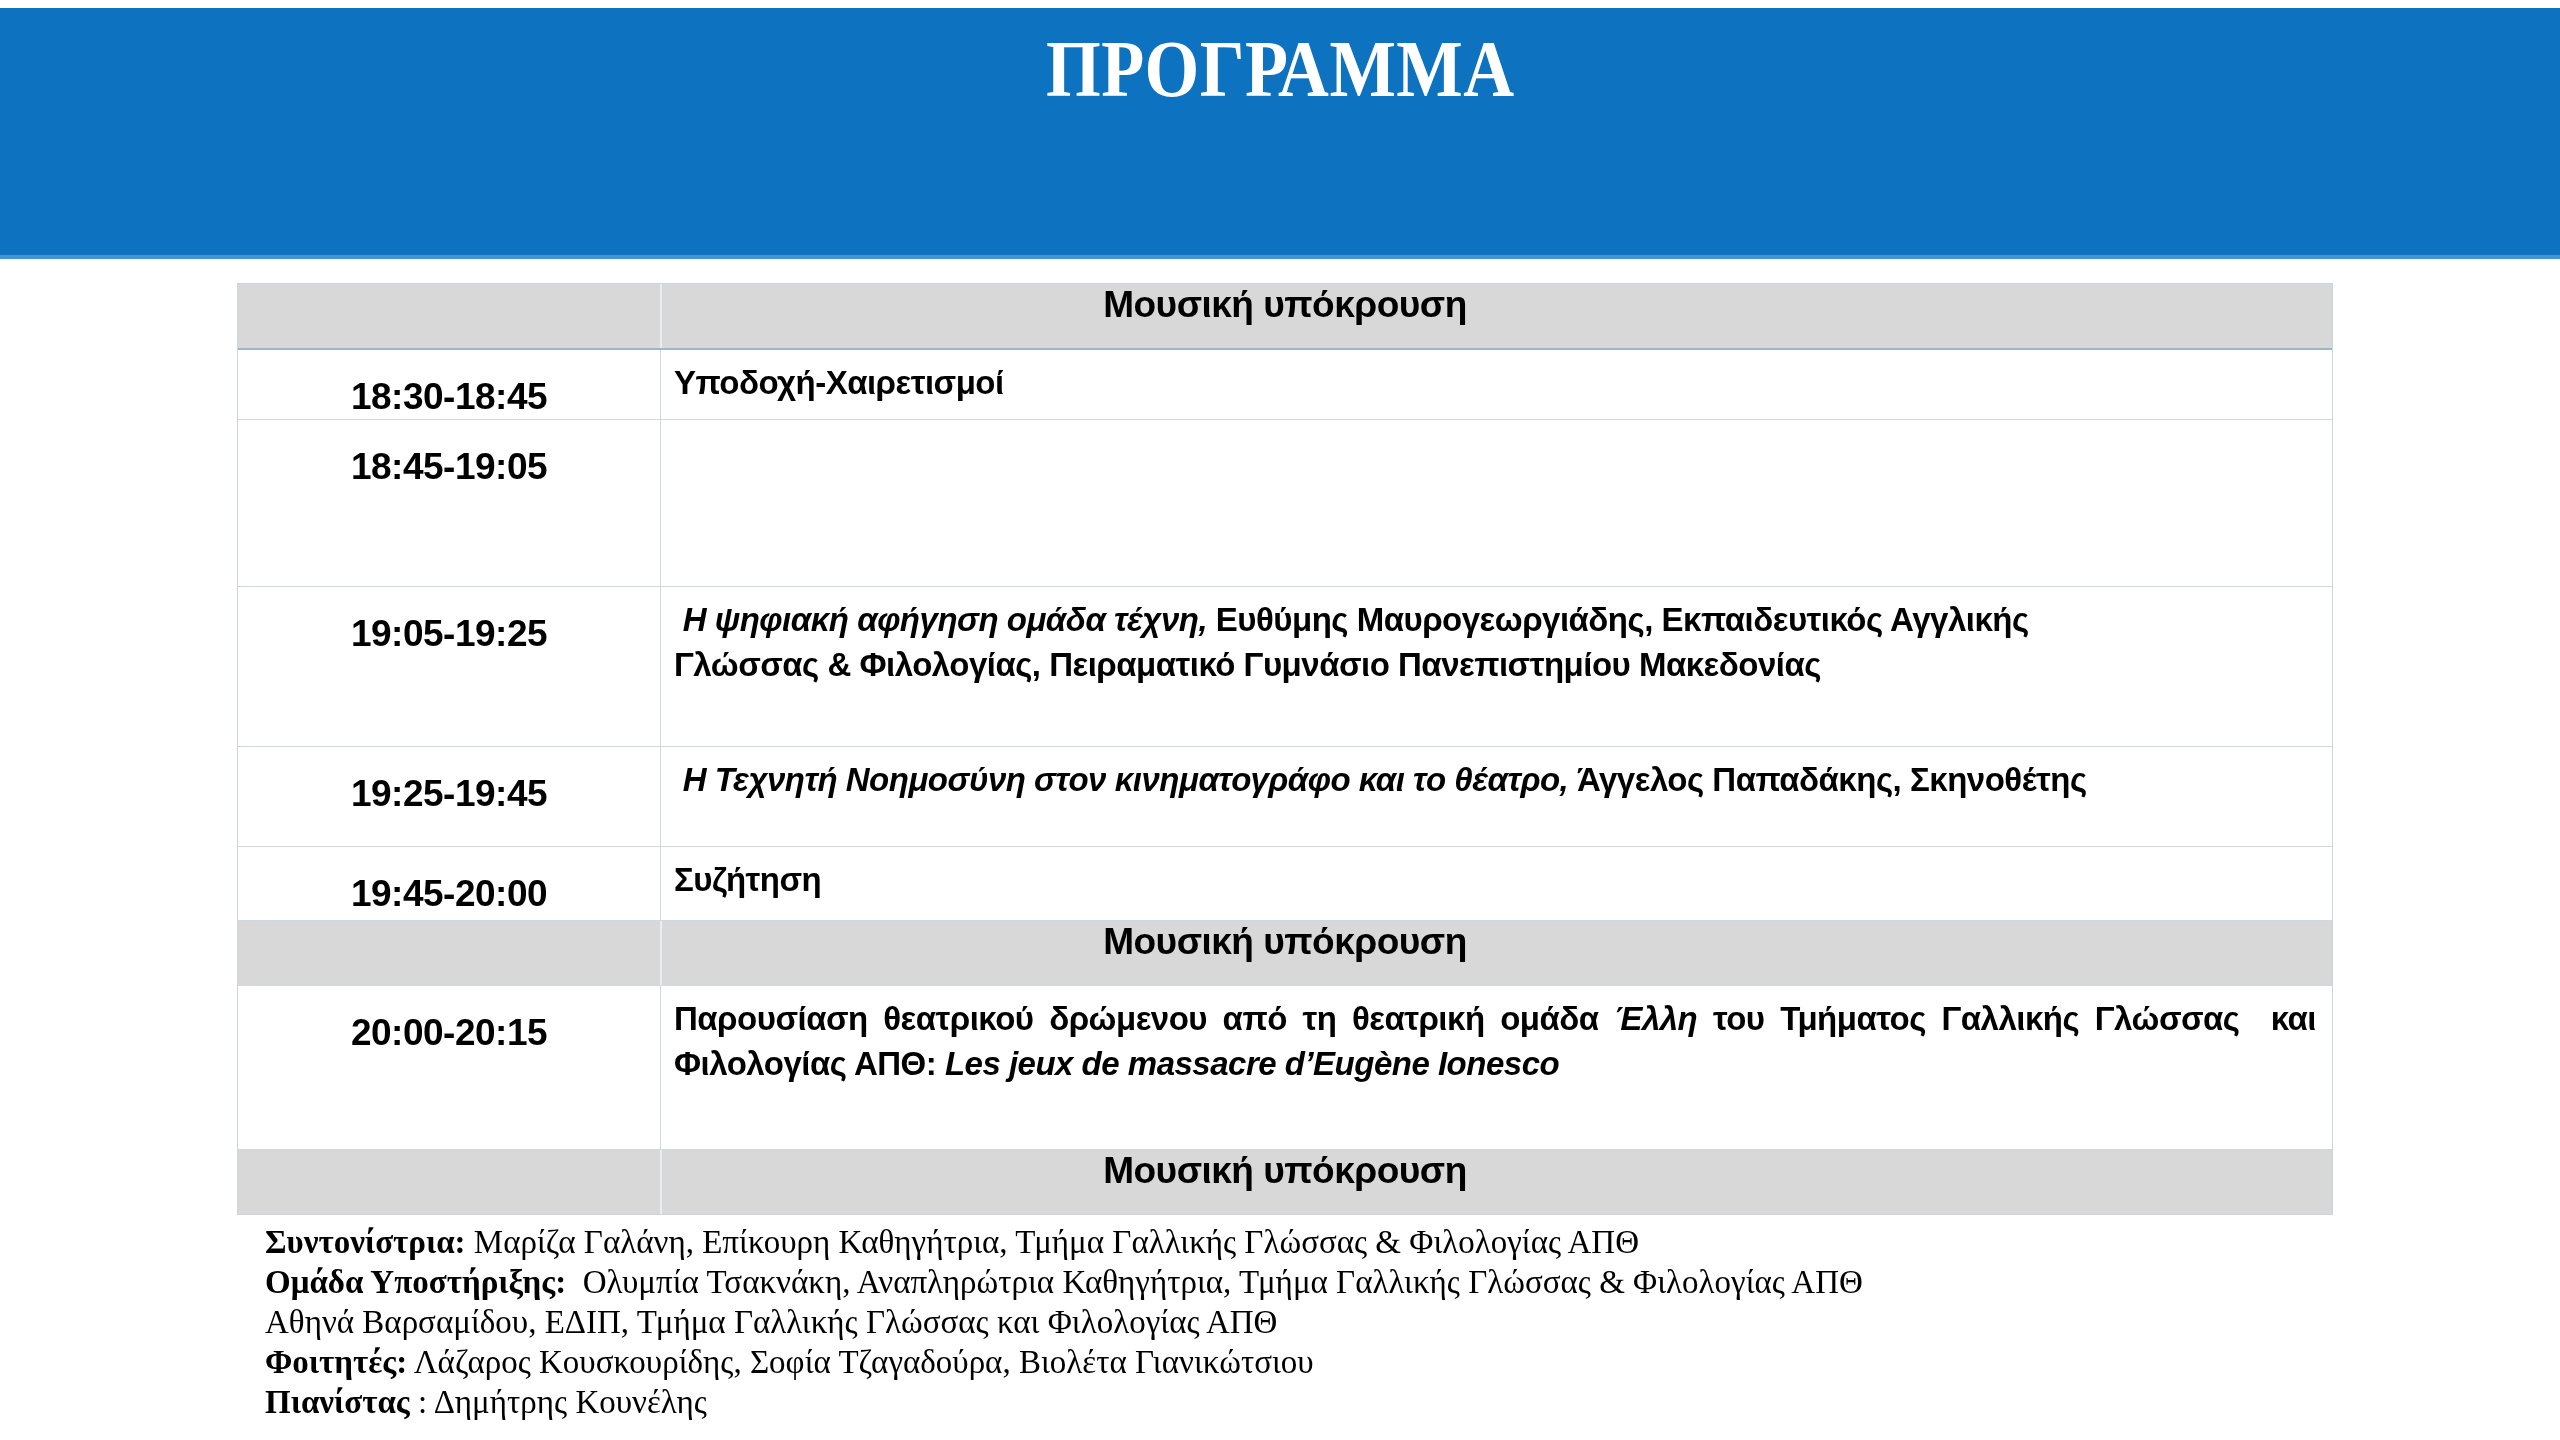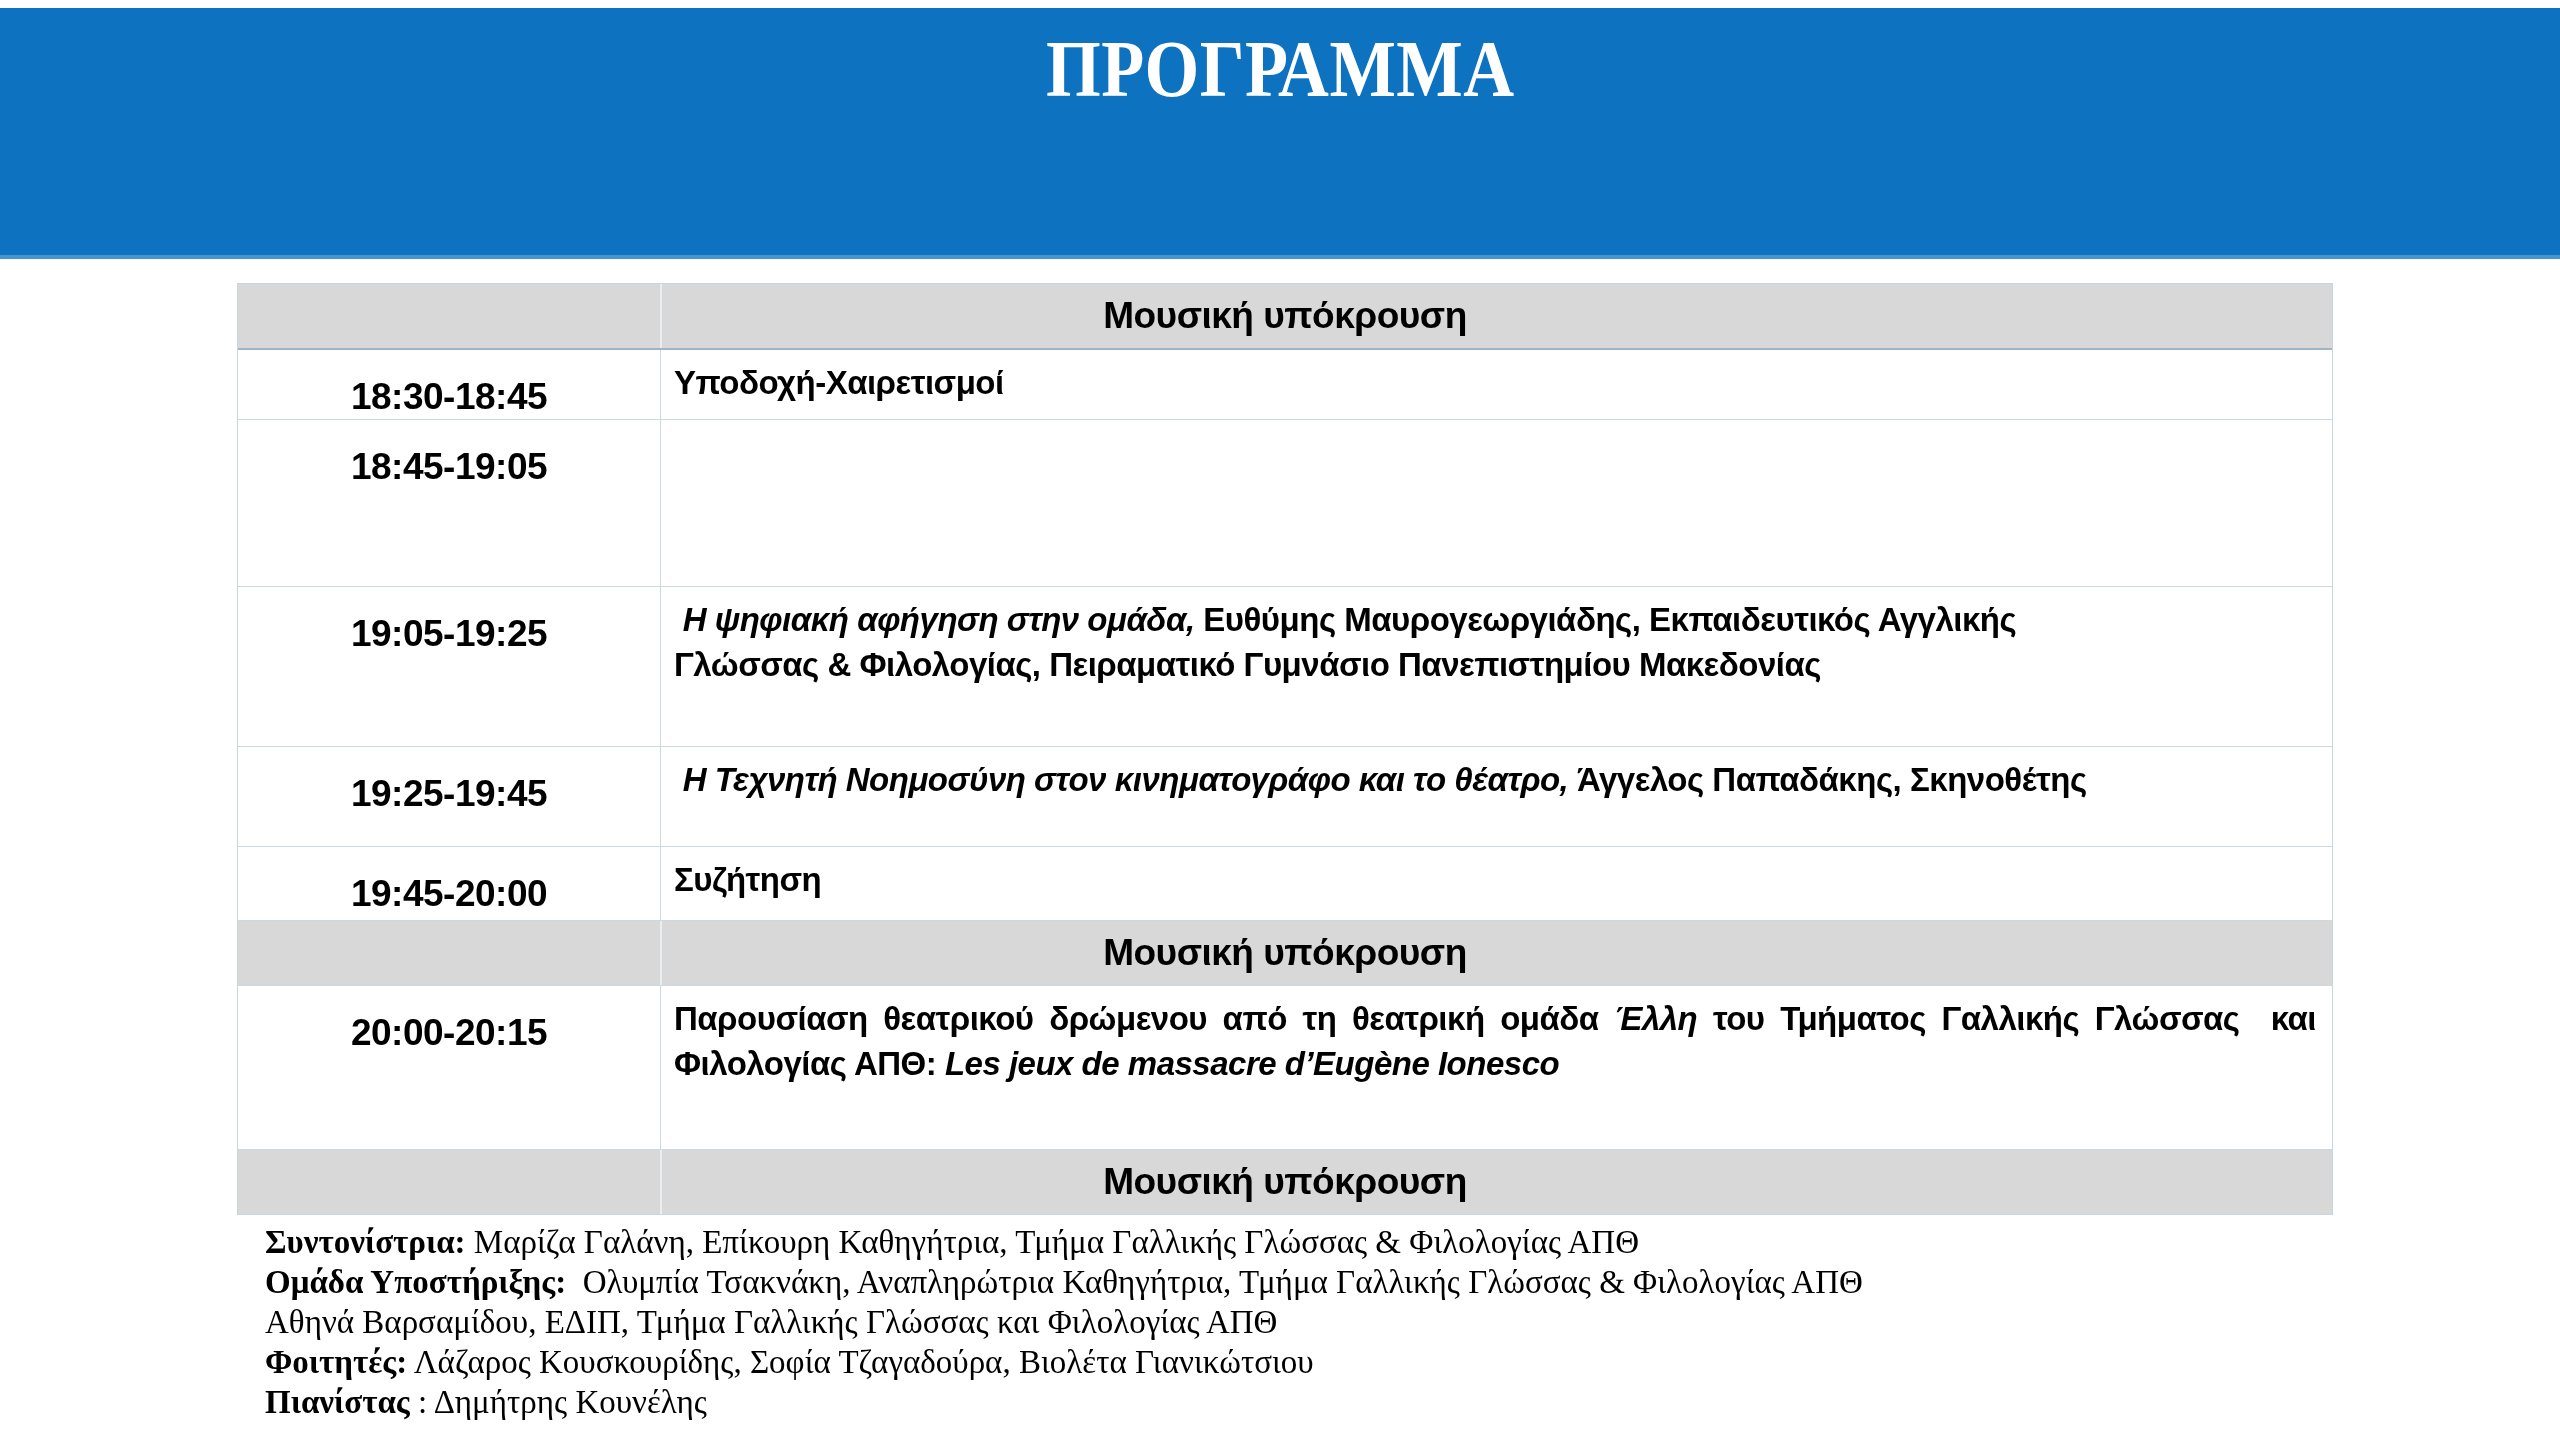--- a/index.html
+++ b/index.html
@@ -22,21 +22,21 @@
   .schedule {
     position: absolute; left: 237px; top: 283px; width: 2096px;
     border: 1px solid #c9d6e1;
   }
   .trow { display: flex; border-top: 1px solid #ccd8e2; background: #ffffff; }
   .trow:first-child { border-top: none; }
   .trow.after-header { border-top: 2px solid #9db4c9; }
   .music-row {
     background-color: #d8d8d8;
     background-image: linear-gradient(90deg, rgba(0,0,0,0) 422px, #e9eef3 422px, #e9eef3 424px, rgba(0,0,0,0) 424px);
-    display: flex; align-items: center; justify-content: center;
+    display: flex; align-items: flex-start; justify-content: center;
     font-size: 37px; font-weight: bold; letter-spacing: -0.5px;
   }
   .time-cell {
     flex: 0 0 423px; width: 423px; border-right: 1px solid #ccd8e2;
     text-align: center; font-size: 37px; font-weight: bold;
     padding-top: 24px; letter-spacing: -0.5px; line-height: 45px;
   }
   .content-cell {
     flex: 1 1 auto; font-size: 33px; font-weight: bold; line-height: 45px;
     padding: 10px 16px 0 13px; letter-spacing: -0.5px; white-space: pre-wrap;
@@ -65,21 +65,21 @@
     </div>
     <div class="trow item-row after-header" style="min-height: 68px;">
       <div class="time-cell">18:30-18:45</div>
       <div class="content-cell"><span>Υποδοχή-Χαιρετισμοί</span></div>
     </div>
     <div class="trow item-row" style="min-height: 167px;">
       <div class="time-cell">18:45-19:05</div>
     </div>
     <div class="trow item-row" style="min-height: 160px;">
       <div class="time-cell">19:05-19:25</div>
-      <div class="content-cell"><em> Η ψηφιακή αφήγηση στην ομάδα, </em><span>Ευθύμης Μαυρογεωργιάδης, Εκπαιδευτικός Αγγλικής
+      <div class="content-cell"><em> Η ψηφιακή αφήγηση ομάδα τέχνη, </em><span>Ευθύμης Μαυρογεωργιάδης, Εκπαιδευτικός Αγγλικής
 Γλώσσας &amp; Φιλολογίας, Πειραματικό Γυμνάσιο Πανεπιστημίου Μακεδονίας</span></div>
     </div>
     <div class="trow item-row" style="min-height: 100px;">
       <div class="time-cell">19:25-19:45</div>
       <div class="content-cell"><em> Η Τεχνητή Νοημοσύνη στον κινηματογράφο και το θέατρο, </em><span>Άγγελος Παπαδάκης, Σκηνοθέτης</span></div>
     </div>
     <div class="trow item-row" style="min-height: 74px;">
       <div class="time-cell">19:45-20:00</div>
       <div class="content-cell"><span>Συζήτηση</span></div>
     </div>

